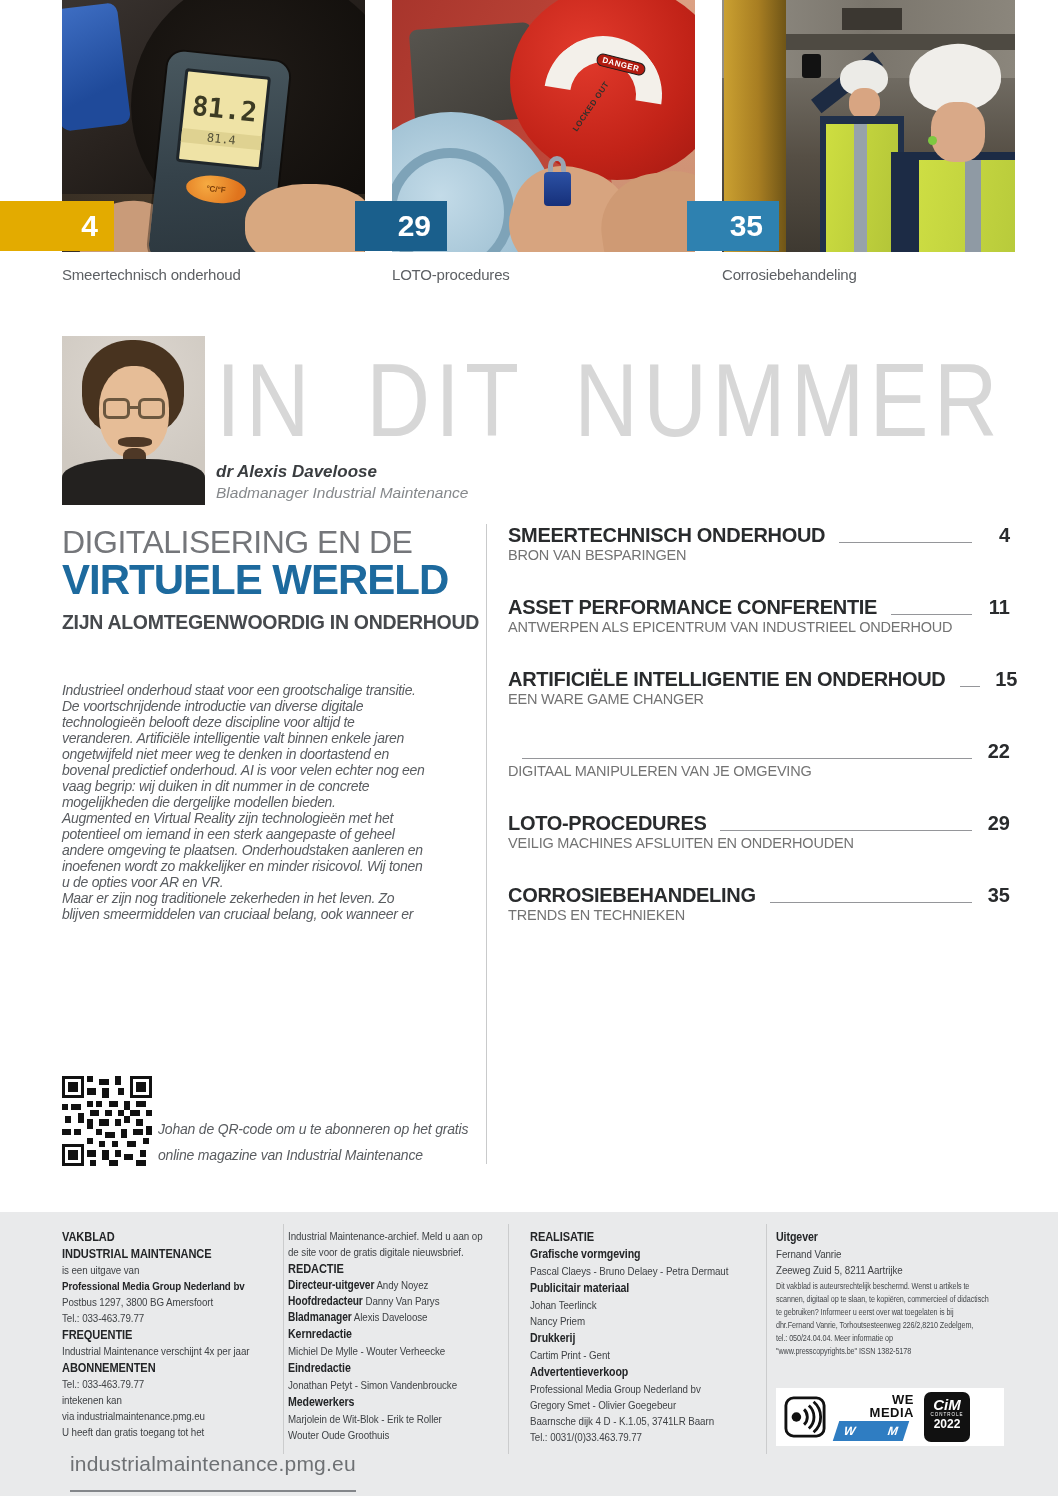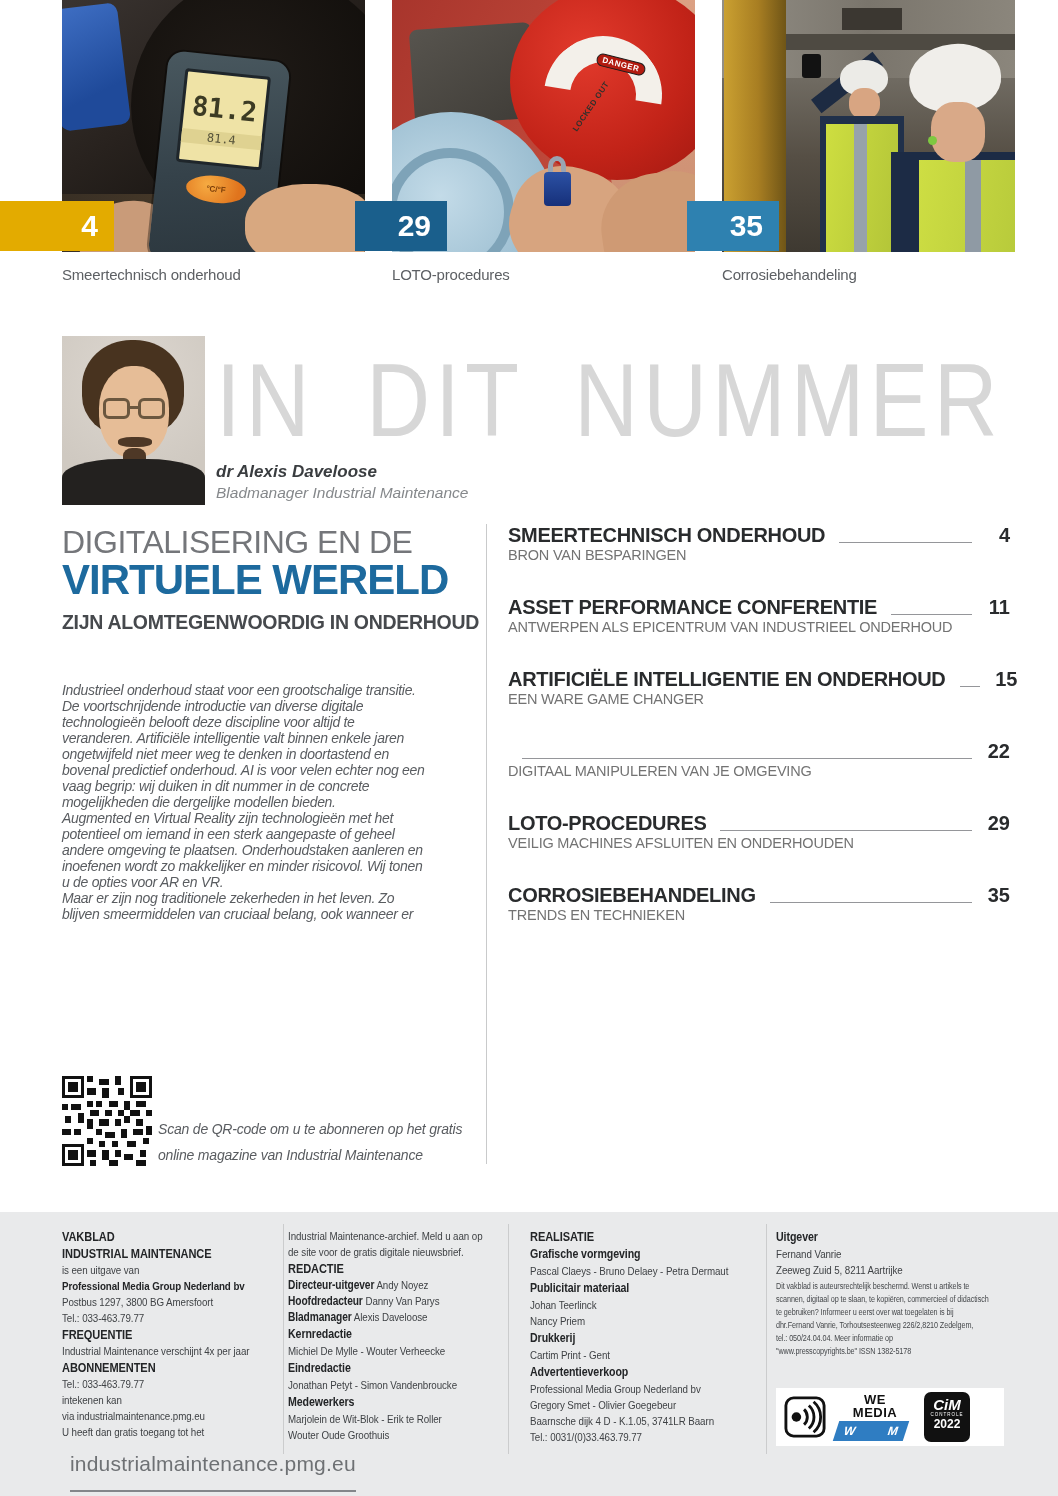--- a/index.html
+++ b/index.html
@@ -157,21 +157,21 @@
   .ccol4 { left:776px; width:278px; }
   .ch  { font-size:13px; font-weight:bold; color:#232527; line-height:17px; }
   .csh { font-size:12.5px; font-weight:bold; color:#232527; line-height:17px; margin-top:1px; }
   .cline { line-height:16px; }
   .cline b { font-size:12px; color:#232527; }
   .csmall { font-size:8.5px; line-height:13px; color:#45484b; margin-top:2px; }
 
   .logos { position:absolute; left:776px; top:1388px; width:228px; height:58px; background:#fff;
            display:flex; align-items:center; gap:10px; padding:5px 8px; }
   .logo-sound { width:42px; height:42px; flex:0 0 auto; }
-  .logo-wm { width:78px; text-align:center; }
+  .logo-wm { width:78px; text-align:right; }
   .wm-line { font-size:13px; font-weight:900; color:#111; line-height:13px; letter-spacing:.5px; }
   .wm-bar { margin-top:2px; width:70px; height:20px; background:#2f7dc2; transform:skewX(-18deg);
             color:#fff; font-size:12px; font-weight:900; display:flex; justify-content:space-between;
             padding:1px 8px; line-height:18px; }
   .logo-cim { width:46px; height:50px; background:#111; border-radius:7px; color:#fff; text-align:center; }
   .cim-t { font-size:15px; font-weight:900; font-style:italic; margin-top:5px; line-height:15px; }
   .cim-s { font-size:4.5px; letter-spacing:1px; line-height:6px; }
   .cim-y { font-size:12px; font-weight:bold; line-height:13px; }
 
   
@@ -337,21 +337,21 @@
         <rect x="1" y="1" width="5" height="5"></rect>
         <rect x="23" y="1" width="5" height="5"></rect>
         <rect x="1" y="23" width="5" height="5"></rect>
       </g>
     <g fill="#111">
         <rect x="2" y="2" width="3" height="3"></rect>
         <rect x="24" y="2" width="3" height="3"></rect>
         <rect x="2" y="24" width="3" height="3"></rect>
       </g>
   </svg>
-  <div class="qr-caption pre">Scan de QR-code om u te abonneren op het gratis
+  <div class="qr-caption pre">Johan de QR-code om u te abonneren op het gratis
 online magazine van Industrial Maintenance</div>
 
   <div class="vdivider"></div>
 
   <div class="toc">
     <div class="toc-entry">
       <div class="toc-row">
         <span class="toc-title">SMEERTECHNISCH ONDERHOUD</span>
         <span class="toc-leader"></span>
         <span class="toc-page">4</span>

